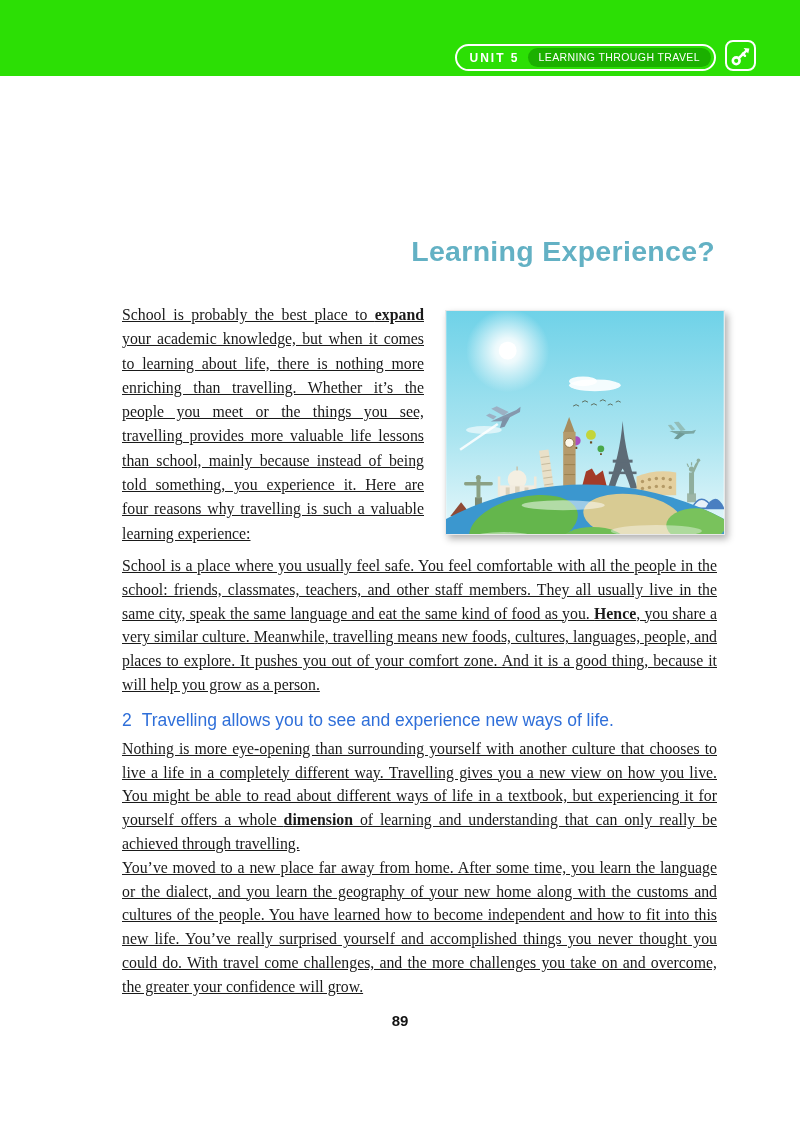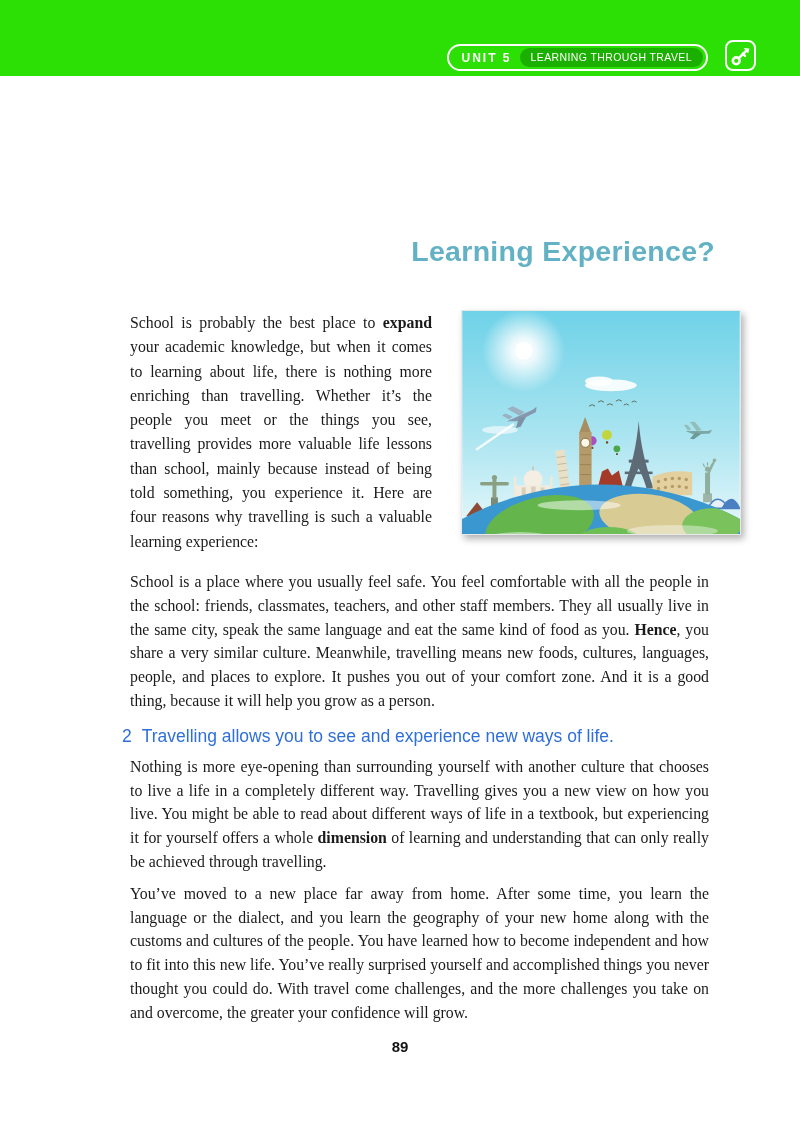--- a/index.html
+++ b/index.html
@@ -6,21 +6,21 @@
   html,body { margin:0; padding:0; background:#ffffff; }
   .page {
     width:800px; height:1122px; position:relative; overflow:hidden;
     background:#ffffff; font-family:"Liberation Serif", serif; color:#1a1a1a;
   }
 
   
   .banner {
     height:76px; background:#2cdf05;
     display:flex; justify-content:flex-end; align-items:flex-end;
-    padding:0 44px 5px 0; gap:17px;
+    padding:0 44px 5px 0; gap:9px;
   }
   .unit-pill {
     border:2.5px solid #ffffff; border-radius:16px;
     display:flex; align-items:center; gap:8px;
     padding:2px 3px 2px 13px; height:27px;
   }
   .unit-label {
     color:#ffffff; font-family:"Liberation Sans", sans-serif;
     font-weight:bold; font-size:12px; letter-spacing:2px; white-space:nowrap;
   }
@@ -36,21 +36,21 @@
   }
 
   
   .title {
     margin:118px 85px 0 0; text-align:right;
     font-family:"Liberation Sans", sans-serif; font-weight:bold;
     font-size:28.5px; line-height:38px; color:#63b1c4; letter-spacing:.3px;
   }
   .intro { display:flex; margin:33px 78px 0 122px; gap:21px; }
   .body-text {
-    margin:8px; text-align:justify; font-size:15.8px; line-height:23.8px;
+    margin:0; text-align:justify; font-size:15.8px; line-height:23.8px;text-decoration:underline;
   }
   .intro-text { flex:0 0 302px; width:302px; line-height:24.3px; }
   .travel-figure { margin:7px 0 0 0; }
   .travel-figure svg {
     display:block; box-shadow:3px 4px 7px rgba(0,0,0,.30);
     border:1px solid #e8e8e8;
   }
 
   .section { margin:0 83px 0 122px; }
   .sec-heading {

